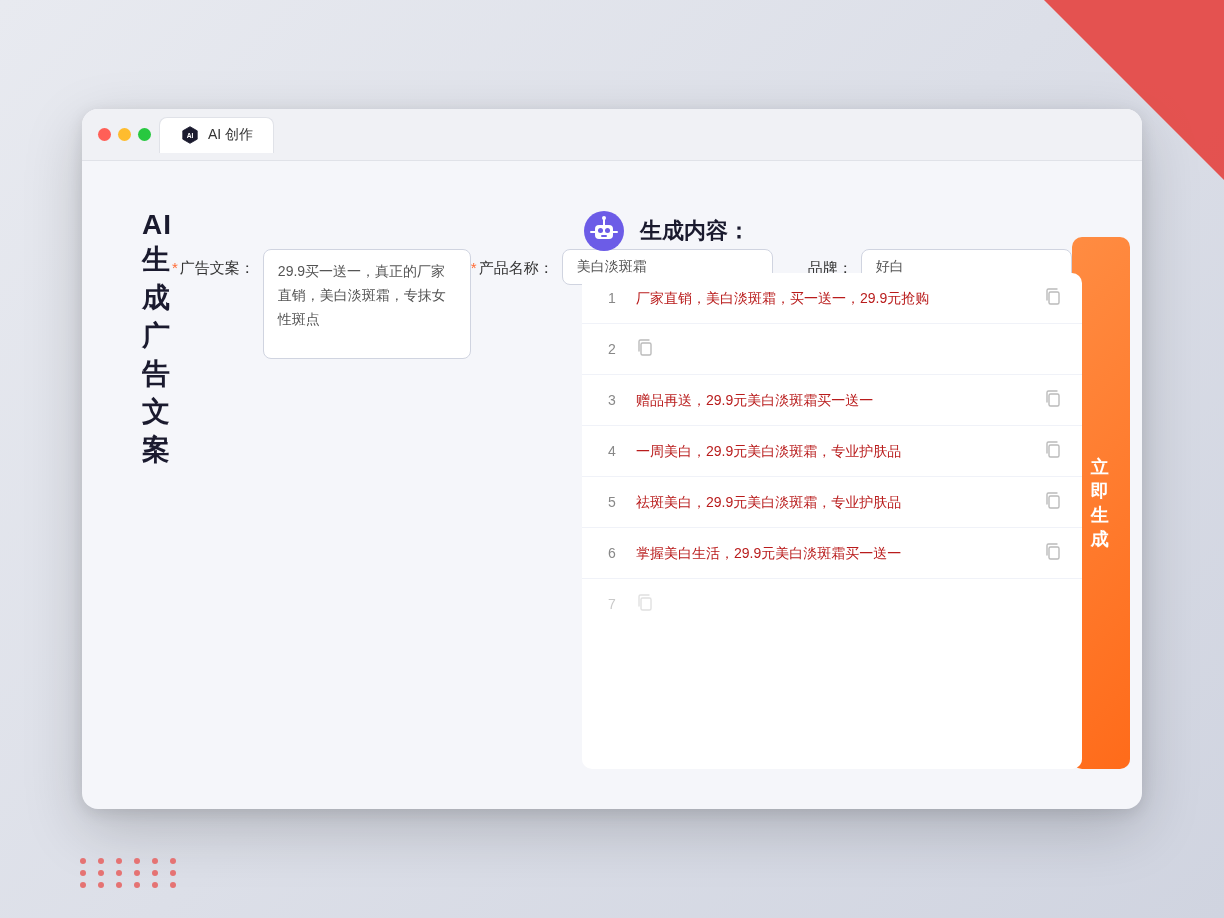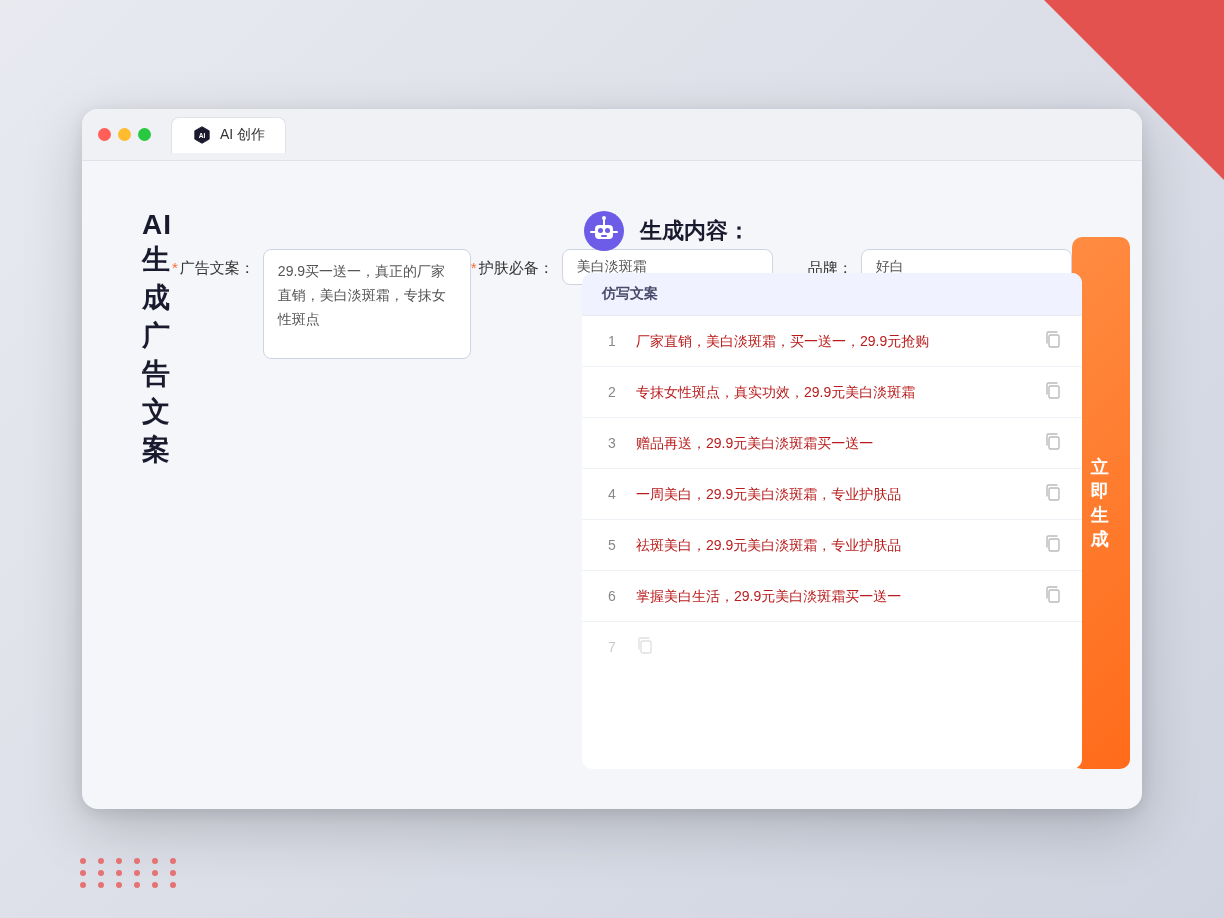--- a/index.html
+++ b/index.html
@@ -56,21 +56,21 @@
     }
 
     
     .title-bar {
       height: 52px;
       background: #f0f1f5;
       border-bottom: 1px solid #e0e2e8;
       display: flex;
       align-items: center;
       padding: 0 16px;
-      gap: 12px;
+      gap: 0;
     }
     .traffic-lights {
       display: flex;
       gap: 7px;
       margin-right: 8px;
     }
     .traffic-light {
       width: 13px;
       height: 13px;
       border-radius: 50%;
@@ -307,21 +307,21 @@
 
       <div class="form-group">
         <label class="form-label">
           <span class="required">*</span><span>广告文案：</span>
         </label>
         <textarea class="form-input" style="">29.9买一送一，真正的厂家直销，美白淡斑霜，专抹女性斑点</textarea>
       </div>
 
       <div class="form-group">
         <label class="form-label">
-          <span class="required">*</span><span>护肤必备：</span>
+          <span class="required">*</span><span>产品名称：</span>
         </label>
         <input type="text" class="form-input" value="美白淡斑霜" style="">
       </div>
 
       <div class="form-group">
         <label class="form-label">品牌：</label>
         <input type="text" class="form-input" value="好白" style="">
       </div>
 
       <button class="generate-btn">立即生成</button>
@@ -338,34 +338,32 @@
           <rect x="19" y="26" width="6" height="2" rx="1" fill="#6c5ce7"></rect>
           <line x1="22" y1="10" x2="22" y2="16" stroke="white" stroke-width="2"></line>
           <circle cx="22" cy="9" r="2" fill="white"></circle>
           <line x1="13" y1="23" x2="9" y2="23" stroke="white" stroke-width="2" stroke-linecap="round"></line>
           <line x1="31" y1="23" x2="35" y2="23" stroke="white" stroke-width="2" stroke-linecap="round"></line>
         </svg>
         <span class="right-title">生成内容：</span>
       </div>
 
       <div class="results-table">
-        <div class="table-header">仿写文案</div>
 
         <div id="results-rows">
             <div class="table-row">
               <span class="row-num">1</span>
               <span class="row-text">厂家直销，美白淡斑霜，买一送一，29.9元抢购</span>
               <span style="cursor: pointer;"><svg width="18" height="18" viewBox="0 0 18 18" fill="none" xmlns="http://www.w3.org/2000/svg">
       <rect x="5" y="5" width="10" height="12" rx="1.5" stroke="#bbb" stroke-width="1.4" fill="none"></rect>
       <path d="M3 13V3.5A1.5 1.5 0 014.5 2H13" stroke="#bbb" stroke-width="1.4" stroke-linecap="round"></path>
     </svg></span>
             </div>
             <div class="table-row">
               <span class="row-num">2</span>
-              <span class="row-text">专抹女性斑点，真实功效，29.9元美白淡斑霜</span>
               <span style="cursor: pointer;"><svg width="18" height="18" viewBox="0 0 18 18" fill="none" xmlns="http://www.w3.org/2000/svg">
       <rect x="5" y="5" width="10" height="12" rx="1.5" stroke="#bbb" stroke-width="1.4" fill="none"></rect>
       <path d="M3 13V3.5A1.5 1.5 0 014.5 2H13" stroke="#bbb" stroke-width="1.4" stroke-linecap="round"></path>
     </svg></span>
             </div>
             <div class="table-row">
               <span class="row-num">3</span>
               <span class="row-text">赠品再送，29.9元美白淡斑霜买一送一</span>
               <span style="cursor: pointer;"><svg width="18" height="18" viewBox="0 0 18 18" fill="none" xmlns="http://www.w3.org/2000/svg">
       <rect x="5" y="5" width="10" height="12" rx="1.5" stroke="#bbb" stroke-width="1.4" fill="none"></rect>

